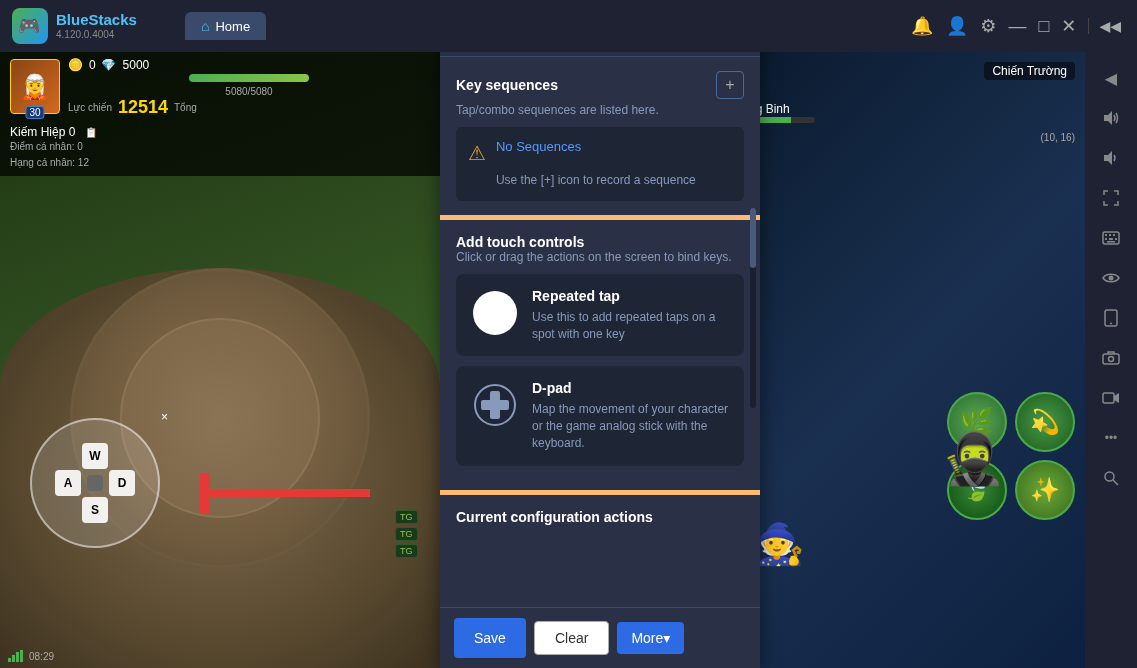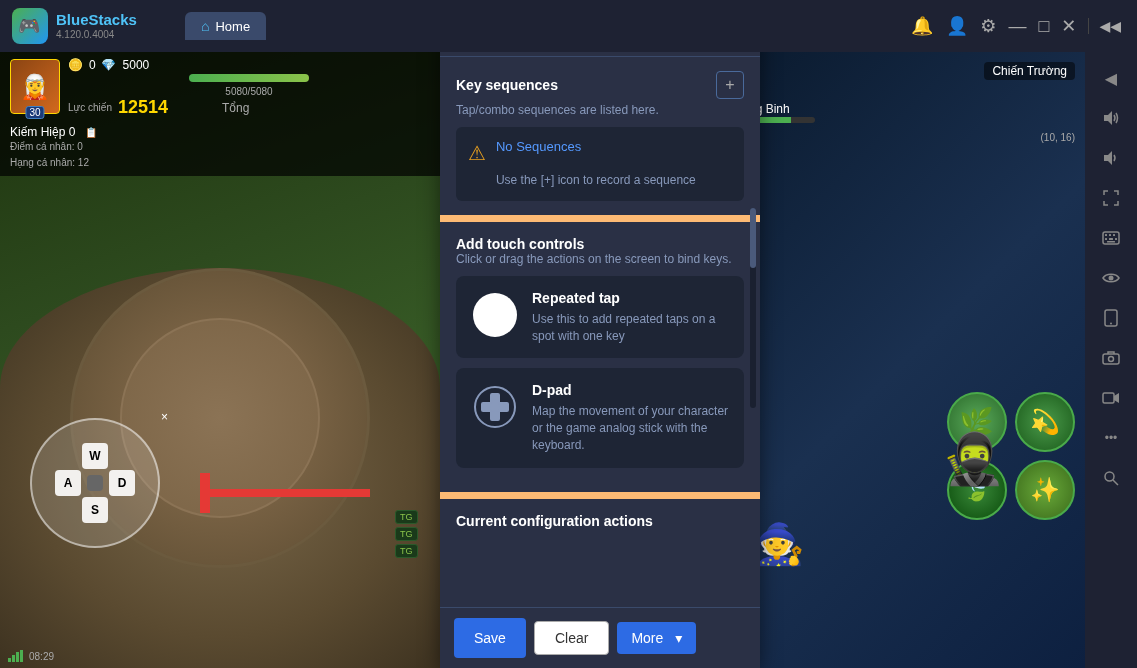--- a/index.html
+++ b/index.html
@@ -271,21 +271,21 @@
     .hp-fill {
       height: 100%;
       background: linear-gradient(90deg, #4CAF50, #8BC34A);
       width: 100%;
     }
 
     .hp-text { color: #aaa; font-size: 10px; }
 
     .power-value { color: #ffd700; font-size: 18px; font-weight: bold; }
 
-    .tong-label { color: #aaa; font-size: 12px; margin-left: 48px; }
+    .tong-label { color: #aaa; font-size: 10px; }
 
     .player-name { color: #fff; font-size: 12px; }
 
     .stats-small { color: #aaa; font-size: 10px; }
 
     
     .dpad-overlay {
       position: absolute;
       bottom: 120px;
       left: 30px;
@@ -400,21 +400,21 @@
       padding: 0;
     }
 
     .panel-body::-webkit-scrollbar { width: 6px; }
     .panel-body::-webkit-scrollbar-track { background: #2a3045; }
     .panel-body::-webkit-scrollbar-thumb { background: #4a5a7b; border-radius: 3px; }
 
     
     .section {
       padding: 14px 16px;
-      border-bottom: 7px solid #fdba74;
+      border-bottom: 5px solid #fdba74;
     }
 
     .section-header {
       display: flex;
       align-items: center;
       justify-content: space-between;
       margin-bottom: 4px;
     }
 
     .section-title {
@@ -567,21 +567,21 @@
     .btn-more {
       padding: 8px 14px;
       background: #2d6be4;
       border: none;
       border-radius: 4px;
       color: #fff;
       font-size: 14px;
       cursor: pointer;
       display: flex;
       align-items: center;
-      gap: 12px;
+      gap: 0;
       font-weight: 500;
     }
 
     
     .scroll-track {
       position: absolute;
       right: 4px;
       top: 200px;
       width: 6px;
       height: 200px;

